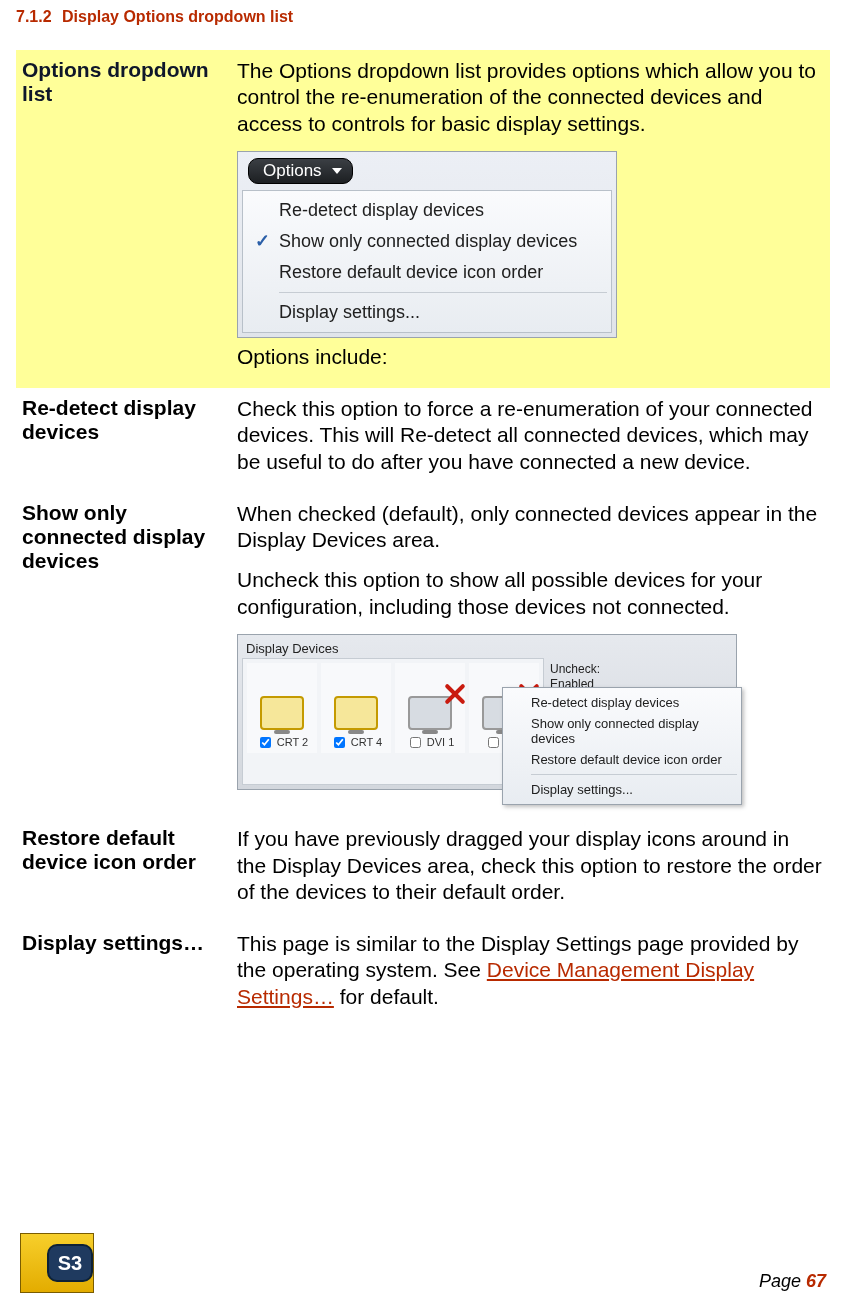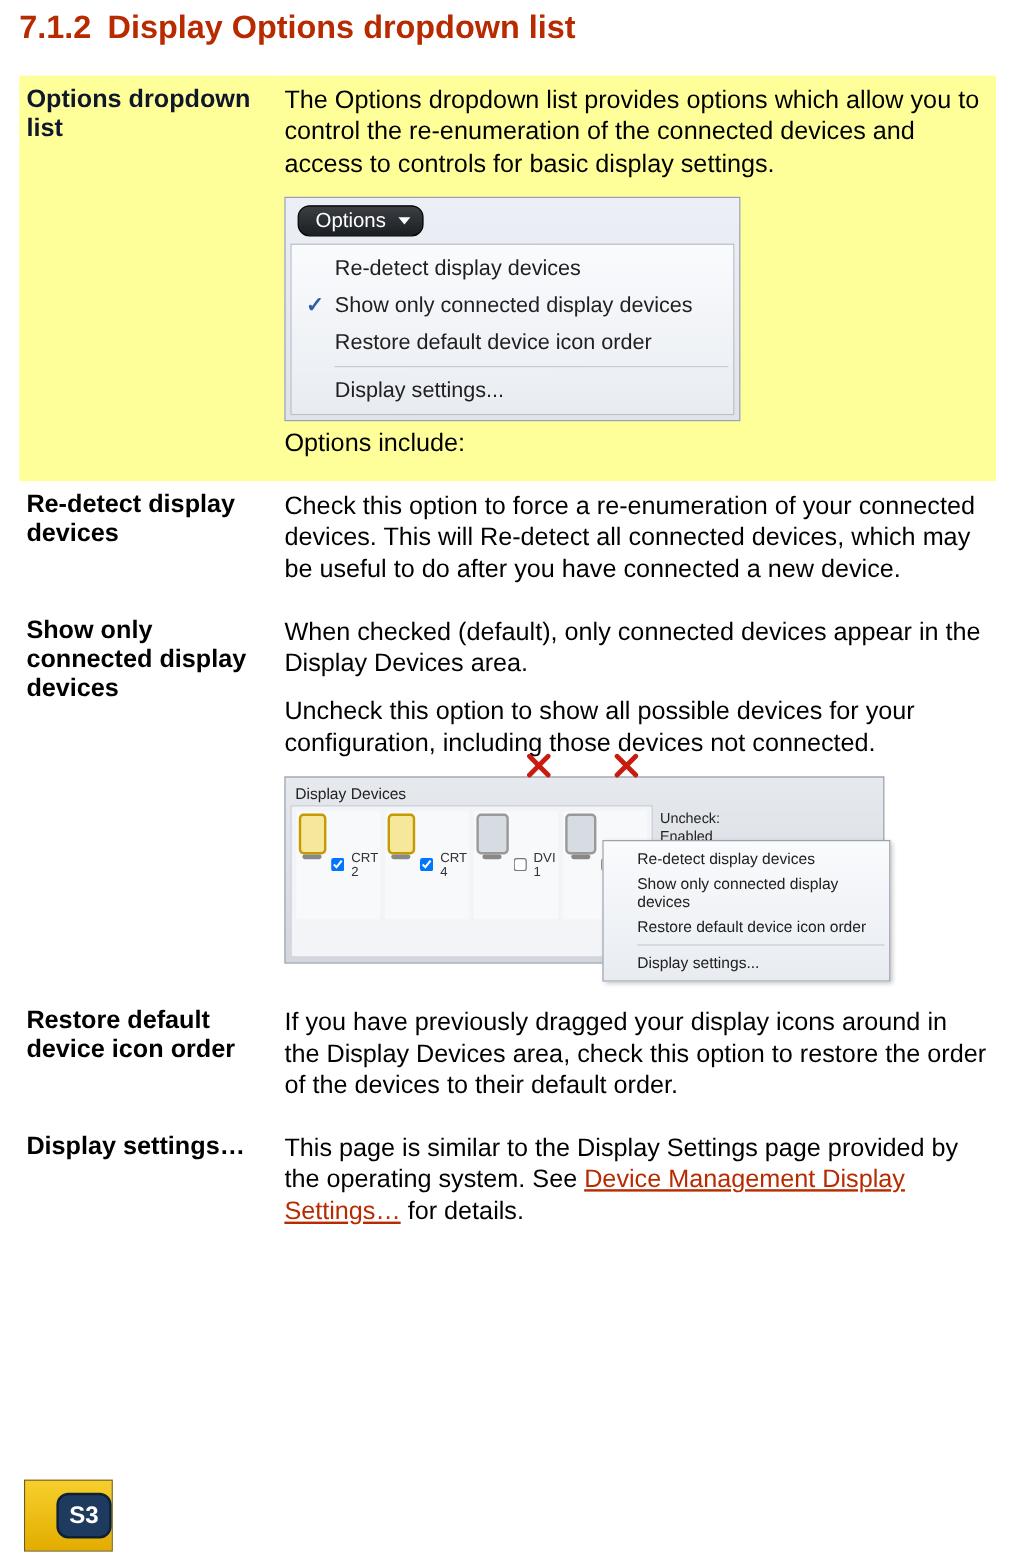--- a/index.html
+++ b/index.html
@@ -9,21 +9,21 @@
     min-height: 1307px;
     background:#fff;
     font-family: Arial, Helvetica, sans-serif;
     font-size: 21px;
     color:#000;
     position: relative;
     padding: 0 16px 0 16px;
   }
   h2.section-title {
     color:#b82a00;
-    font-size: 27px;
+    font-size: 16px;
     font-weight: bold;
     margin: 8px 0 24px 0;
   }
   h2.section-title .sec-num { margin-right: 6px; }
   table.doc-table {
     width: 100%;
     border-collapse: collapse;
   }
   table.doc-table td {
     vertical-align: top;
@@ -109,21 +109,21 @@
   .dev-body { display:flex; }
   .dev-iconrow {
     display:flex;
     gap:4px;
     padding:4px;
     background:#f2f4f7;
     border:1px solid #c6ccd3;
   }
   .dev-slot {
     width:70px; height:90px;
-    display:flex; flex-direction:row; justify-content:flex-end;
+    display:flex; flex-direction:column; align-items:center; justify-content:flex-end;
     background:#f8f9fb;
     padding:2px;
   }
   .dev-slot .mon {
     width:44px;height:34px;border:2px solid #999;background:#d7dce2;border-radius:4px;position:relative;margin-bottom:4px;
   }
   .dev-slot.enabled .mon { border-color:#c49a00; background:#f6e79a; }
   .dev-slot .mon::after{content:"";position:absolute;bottom:-6px;left:50%;transform:translateX(-50%);width:16px;height:4px;background:#888;border-radius:2px;}
   .dev-slot .redx{position:relative;}
   .dev-slot .redx::before,.dev-slot .redx::after{content:"";position:absolute;top:-42px;left:12px;width:26px;height:4px;background:#c91b0f;transform-origin:center;border-radius:2px;}
@@ -280,27 +280,30 @@
     <td class="label-col">Restore default device icon order</td>
     <td class="body-col">
       <p>If you have previously dragged your display icons around in the Display Devices area, check this option to restore the order of the devices to their default order.</p>
     </td>
   </tr>
 
   <tr>
     <td class="label-col">Display settings…</td>
     <td class="body-col">
       <p>
-        <span>This page is similar to the Display Settings page provided by the operating system. See </span><a class="link" href="#">Device Management Display Settings…</a><span> for details.</span>
+        <span>This page is similar to the Display Settings page provided by the operating system. See </span><a class="link" href="#">Device Management Display Settings…</a><span> for default.</span>
       </p>
     </td>
   </tr>
 
 </tbody>
   </table>
 
 <div class="page-footer">
   <div class="logo">
     <div class="logo-inner">S3</div>
   </div>
   <div class="footer-text">
+    <div>
+      <span>Page </span><span class="pagenum">67</span>
+    </div>
   </div>
 </div>
 
 </body></html>

